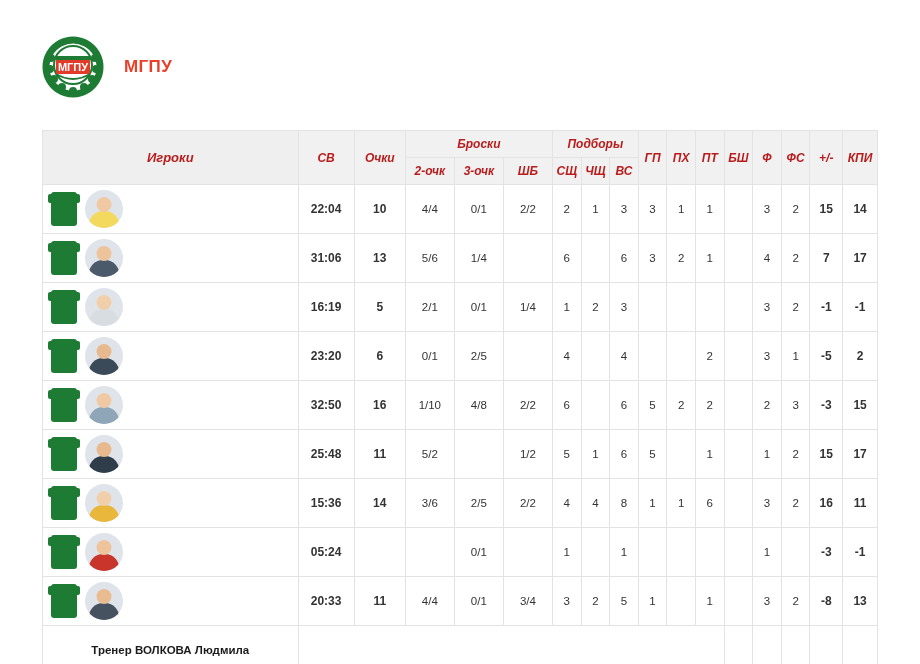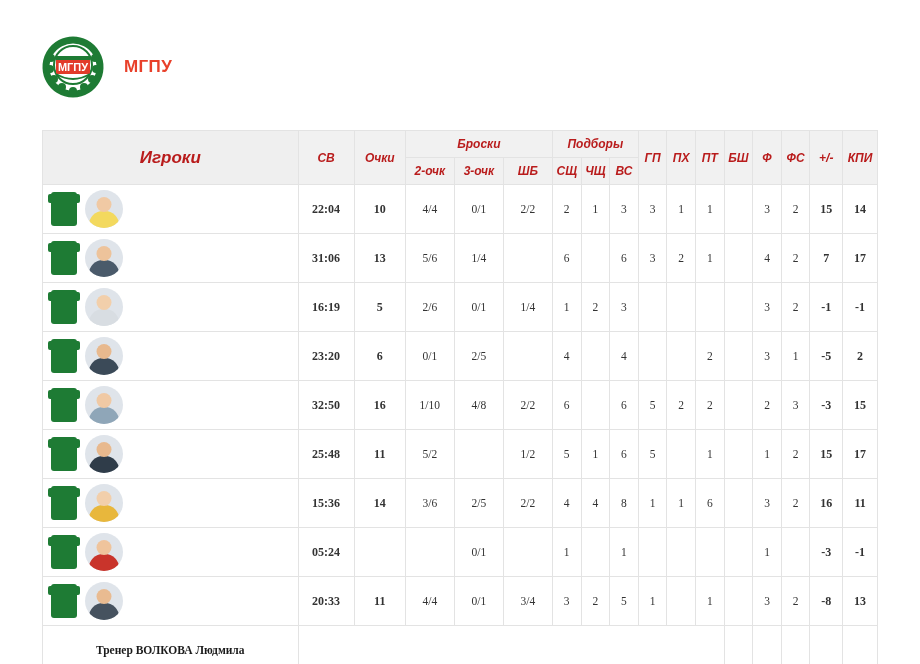--- a/index.html
+++ b/index.html
@@ -45,36 +45,36 @@
     background:#f1f1f1;
     color:#b91c1c;
     font-weight:bold;
     font-size:12px;
     height:26px;
     line-height:26px;
     font-style:italic;
   }
   thead th.players-head{
     width:250px;
-    font-size:17px;
+    font-size:13px;
     background:#efefef;
   }
   thead th.tall{height:52px;line-height:52px;}
   thead th.grp{height:26px;line-height:26px;font-weight:bold;}
 
   col.c-players{width:250px;}
   col.c-time{width:55px;}
   col.c-pts{width:50px;}
   col.c-shot{width:48px;}
   col.c-reb{width:28px;}
   col.c-stat{width:28px;}
   col.c-pm{width:32px;}
   col.c-kpi{width:34px;}
 
-  tbody tr{height:48px;font-family:Liberation Serif, serif;}
+  tbody tr{height:48px;}
   tbody td{height:48px;font-size:11.5px;color:#333;}
   tbody td.num{font-weight:bold;font-size:12px;}
 
   
   .pcell{
     display:flex;align-items:center;
     height:48px;
     padding:0;
     box-sizing:border-box;
   }
@@ -265,21 +265,21 @@
                 <div class="jersey" style="background:#1e7b34"></div>
                 <div class="avatar">
                   <div class="body" style="background:#d8dde2"></div>
                   <div class="head" style="background:#f2cfab"></div>
                 </div>
                 <div class="pname"><span></span></div>
               </div>
             </td>
             <td class="num">16:19</td>
             <td class="num">5</td>
-            <td>2/6</td>
+            <td>2/1</td>
             <td>0/1</td>
             <td>1/4</td>
             <td>1</td>
             <td>2</td>
             <td>3</td>
             <td></td>
             <td></td>
             <td></td>
             <td></td>
             <td>3</td>

